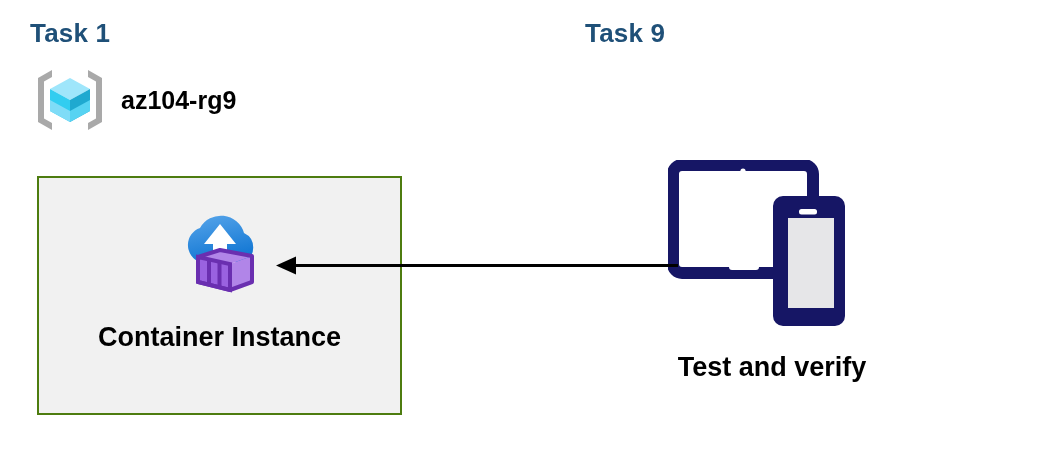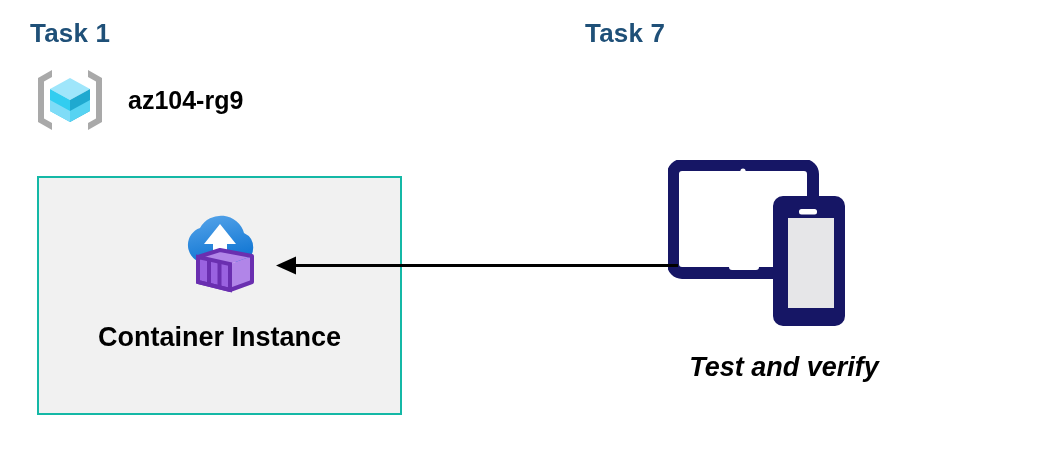--- a/index.html
+++ b/index.html
@@ -35,39 +35,39 @@
   #task1-label { left: 30px;  top: 18px; }
   #task2-label { left: 585px; top: 18px; }
 
   
   #rg-row {
     position: absolute;
     left: 32px;
     top: 62px;
     display: flex;
     align-items: center;
-    gap: 20px;
+    gap: 13px;
   }
   #rg-icon { width: 76px; height: 76px; display: block; }
   #rg-name {
     color: #000000;
     font-size: 25px;
     font-weight: bold;
     white-space: nowrap;
   }
 
   
   #container-box {
     position: absolute;
     left: 37px;
     top: 176px;
     width: 365px;
     height: 239px;
     box-sizing: border-box;
-    border: 2px solid #14b8a6;
+    border: 2px solid #4d7c0f;
     background: #f1f1f1;
     display: flex;
     flex-direction: column;
     align-items: center;
     justify-content: flex-start;
   }
   #aci-icon {
     width: 96px;
     height: 96px;
     display: block;
@@ -85,29 +85,28 @@
   #devices-icon {
     position: absolute;
     left: 668px;
     top: 160px;
     width: 196px;
     height: 172px;
     display: block;
   }
   #verify-label {
     position: absolute;
-    left: 541px;
+    left: 529px;
     top: 352px;
     width: 486px;
     text-align: center;
     color: #000000;
     font-size: 27px;
     font-weight: bold;
     white-space: nowrap;
-    font-style: italic;
   }
 
   
   #connector-arrow {
     position: absolute;
     left: 270px;
     top: 250px;
     width: 410px;
     height: 32px;
     display: block;
@@ -174,21 +173,21 @@
 
         <path d="M26 57 L48 50 L80 56 L80 82 L58 90 L26 82 Z" fill="none" stroke="#6a2fb0" stroke-width="4" stroke-linejoin="round"></path>
       </svg>
     </span>
     <span id="container-label">Container Instance</span>
   </div>
 
   
   <div id="task2-panel"></div>
 
-  <div id="task2-label" class="task-label">Task 7</div>
+  <div id="task2-label" class="task-label">Task 9</div>
 
   
   <span>
     <svg id="devices-icon" viewBox="0 0 196 172" xmlns="http://www.w3.org/2000/svg">
 
       <rect x="5" y="5" width="140" height="108" rx="9" ry="9" fill="none" stroke="#161665" stroke-width="12"></rect>
 
       <circle cx="75" cy="11" r="2.6" fill="#ffffff"></circle>
 
       <rect x="61" y="104" width="30" height="6" rx="3" ry="3" fill="#ffffff"></rect>

